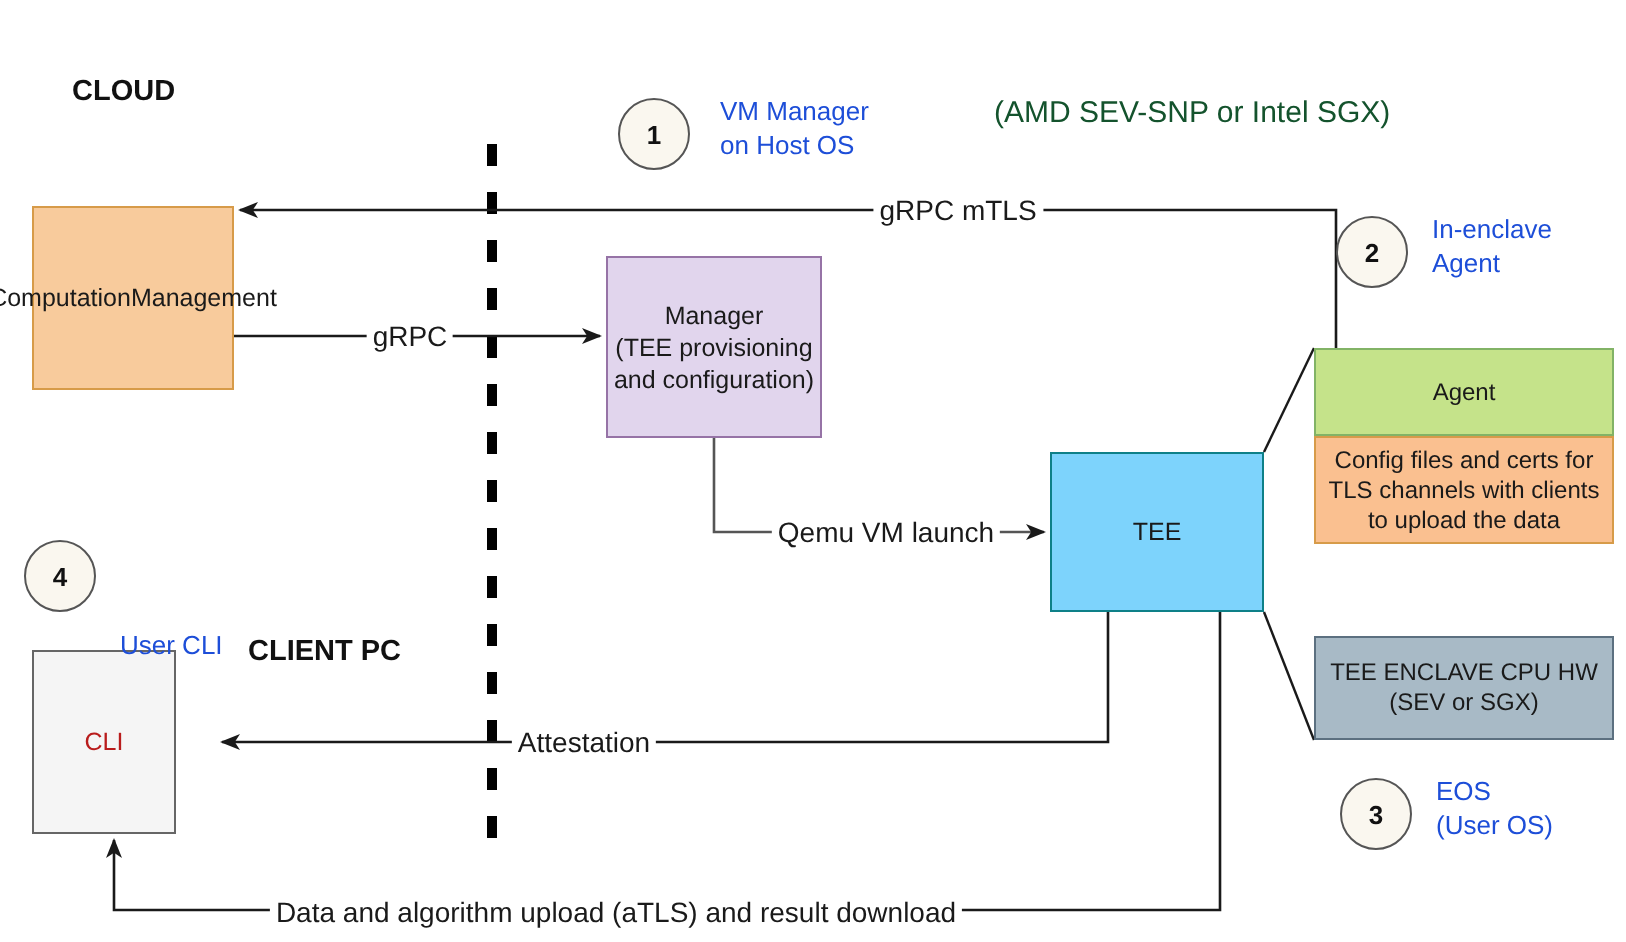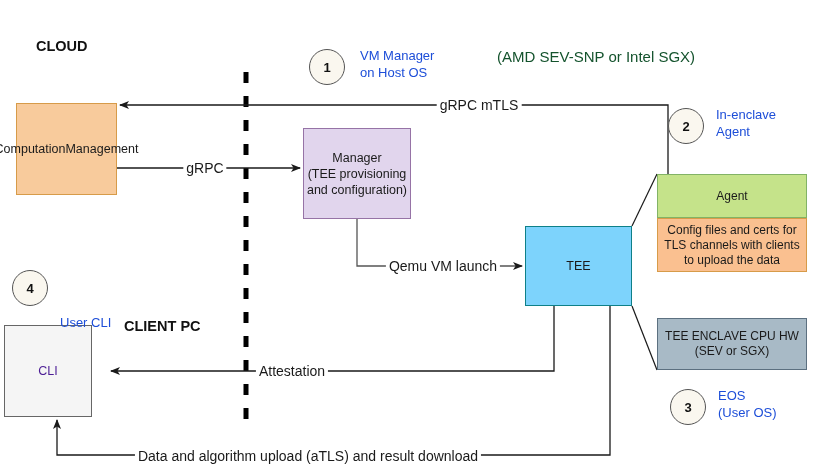--- a/index.html
+++ b/index.html
@@ -148,22 +148,22 @@
       <span>(TEE provisioning</span>
       <span>and configuration)</span>
     </div>
   </div>
 
   <div class="box" style="left:525px; top:226px; width:107px; height:80px;
               background:#7dd3fc; border:1.3px solid #0e8088;">
     <span>TEE</span>
   </div>
 
-  <div class="box" style="left:4px; top:325px; width:88px; height:92px;
-              background:#f5f5f5; border:1.3px solid #666666; color:#4c1d95;">
+  <div class="box" style="left:16px; top:325px; width:72px; height:92px;
+              background:#f5f5f5; border:1.3px solid #666666; color:#b91c1c;">
     <span>CLI</span>
   </div>
 
   <div class="stack-layer" style="left:657px; top:174px; width:150px; height:44px;
               background:#c5e38a; border-color:#82b366;">
     <span>Agent</span>
   </div>
 
   <div class="stack-layer" style="left:657px; top:218px; width:150px; height:54px;
               background:#fac090; border-color:#d79b49;">

